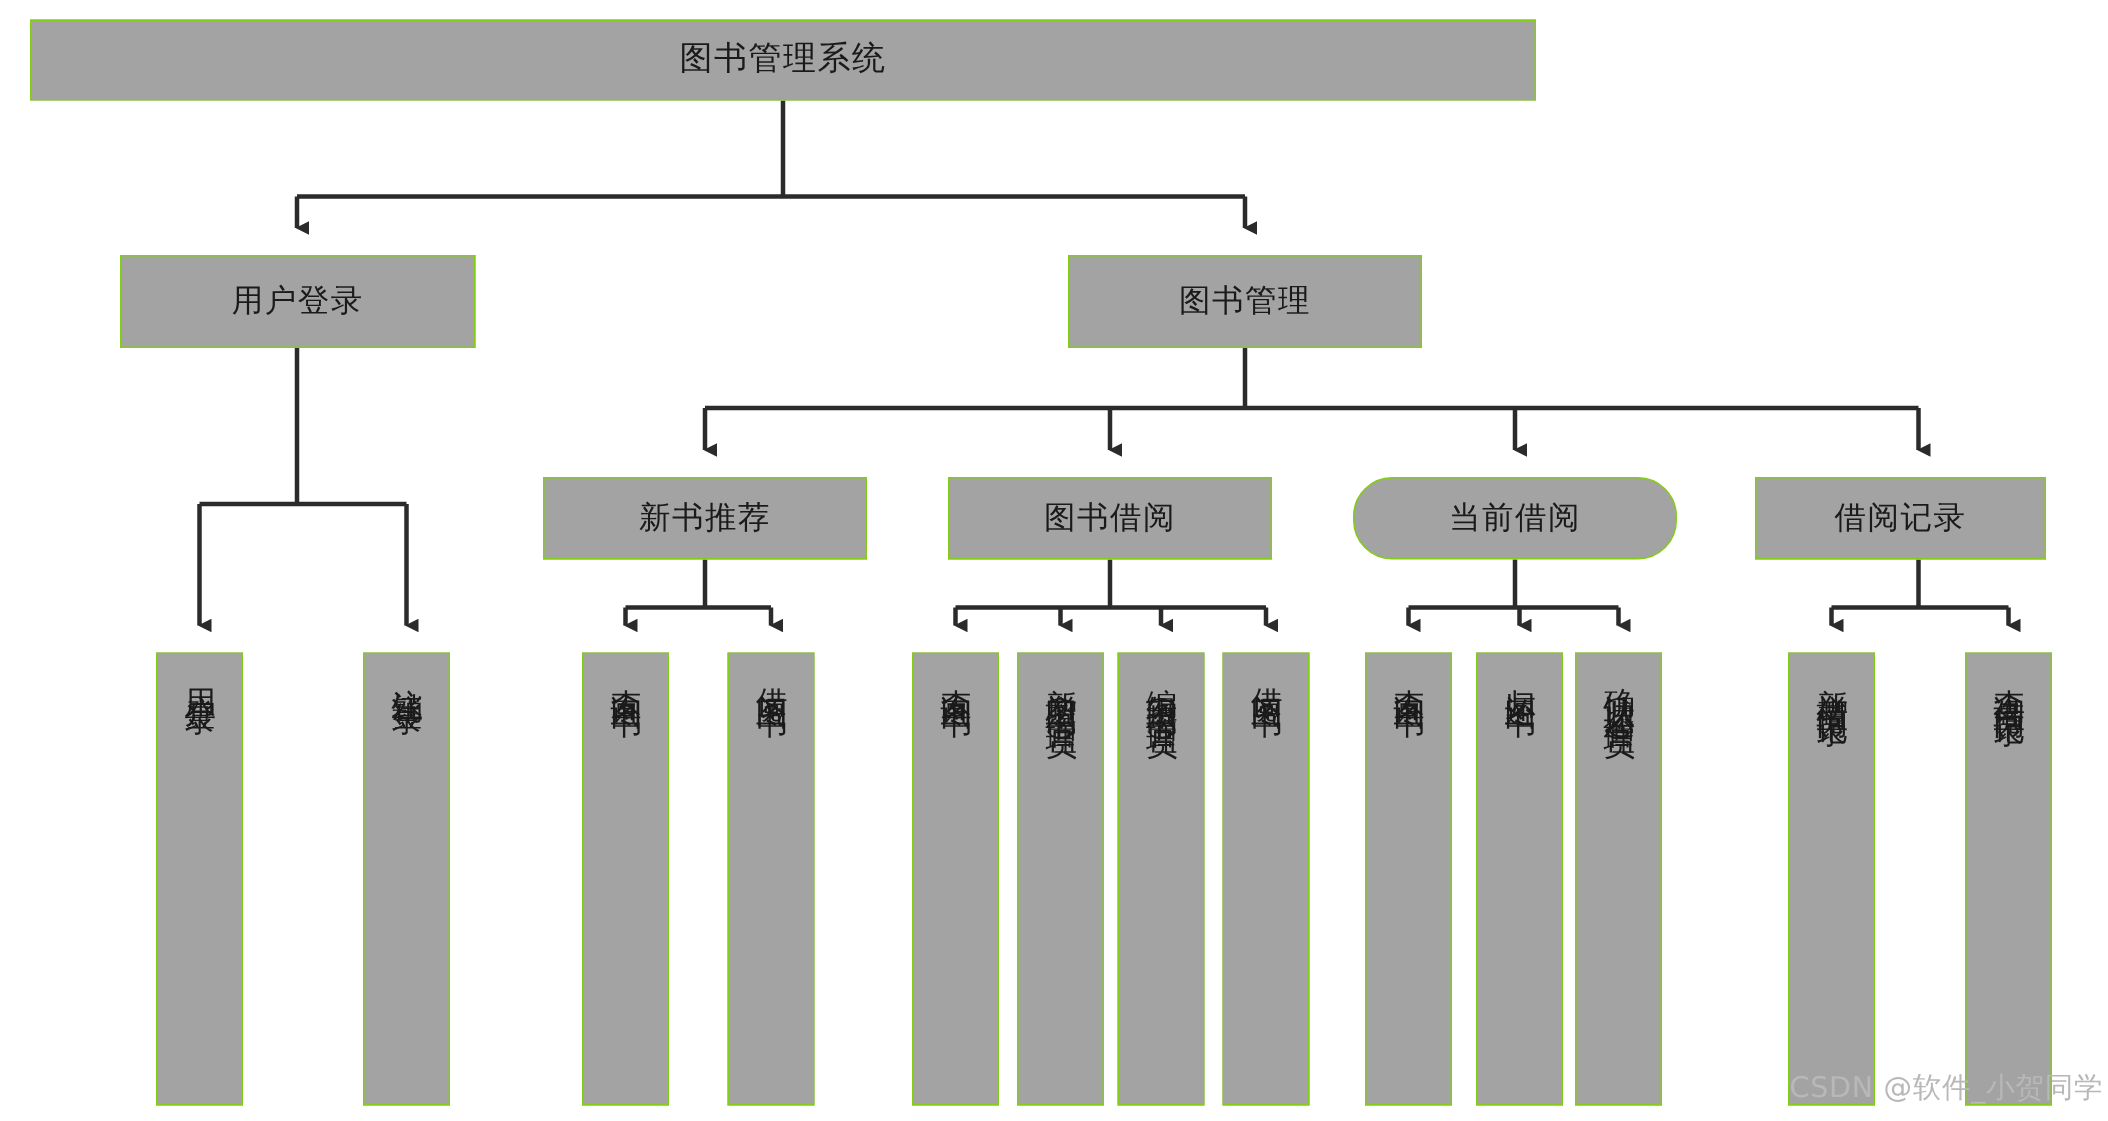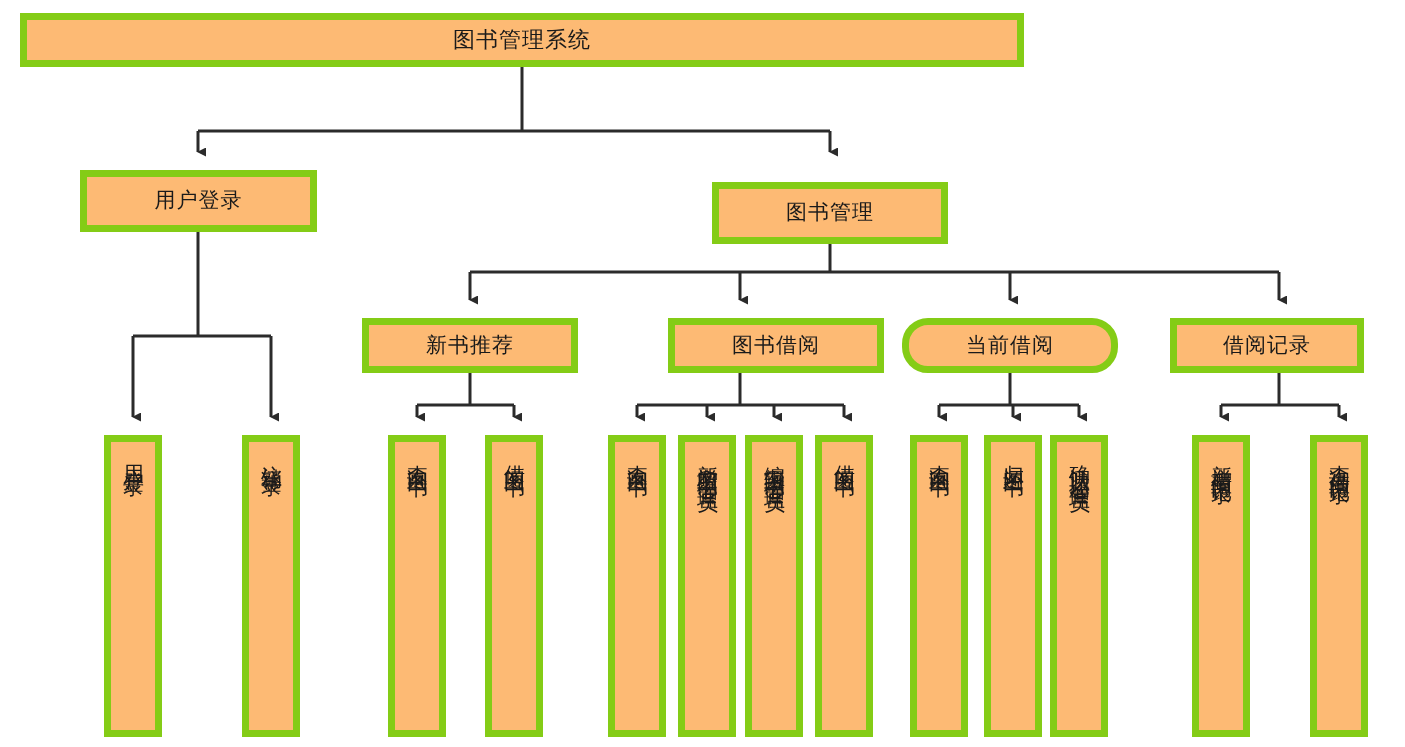--- a/index.html
+++ b/index.html
@@ -22,22 +22,22 @@
     position: absolute;
     left: 0;
     top: 0;
     width: 1405px;
     height: 747px;
     pointer-events: none;
   }
   .node {
     position: absolute;
     box-sizing: border-box;
-    background: #fdba74;
-    border: 7px solid #84cc16;
+    background: #a3a3a3;
+    border: 1px solid #84cc16;
     display: flex;
     align-items: center;
     justify-content: center;
     color: #1a1a1a;
   }
   .node.h-node {
     font-size: 21px;
     letter-spacing: 1px;
     line-height: 1.1;
   }
@@ -127,28 +127,28 @@
     </g>
   </svg>
 
   <div class="node h-node root-node" style="left:20px; top:13px; width:1004px; height:54px;">
     <span class="h-label">图书管理系统</span>
   </div>
 
   <div class="node h-node" style="left:80px; top:170px; width:237px; height:62px;">
     <span class="h-label">用户登录</span>
   </div>
-  <div class="node h-node" style="left:712px; top:170px; width:236px; height:62px;margin-top:12px;">
+  <div class="node h-node" style="left:712px; top:170px; width:236px; height:62px;">
     <span class="h-label">图书管理</span>
   </div>
 
   <div class="node h-node" style="left:362px; top:318px; width:216px; height:55px;">
     <span class="h-label">新书推荐</span>
   </div>
-  <div class="node h-node" style="left:632px; top:318px; width:216px; height:55px;margin-left:36px;">
+  <div class="node h-node" style="left:632px; top:318px; width:216px; height:55px;">
     <span class="h-label">图书借阅</span>
   </div>
   <div class="node h-node" style="left:902px; top:318px; width:216px; height:55px;border-radius:26px;">
     <span class="h-label">当前借阅</span>
   </div>
   <div class="node h-node" style="left:1170px; top:318px; width:194px; height:55px;">
     <span class="h-label">借阅记录</span>
   </div>
 
   <div class="node v-node" style="left:104px; top:435px; width:58px; height:302px;">
@@ -184,14 +184,15 @@
   <div class="node v-node" style="left:1050px; top:435px; width:58px; height:302px;">
     <span class="v-label">确认归还（管理员）</span>
   </div>
   <div class="node v-node" style="left:1192px; top:435px; width:58px; height:302px;">
     <span class="v-label">新增借阅记录</span>
   </div>
   <div class="node v-node" style="left:1310px; top:435px; width:58px; height:302px;">
     <span class="v-label">查询借阅记录</span>
   </div>
 
+  <div id="watermark">CSDN @软件_小贺同学</div>
 
 </div>
 
 </body></html>

